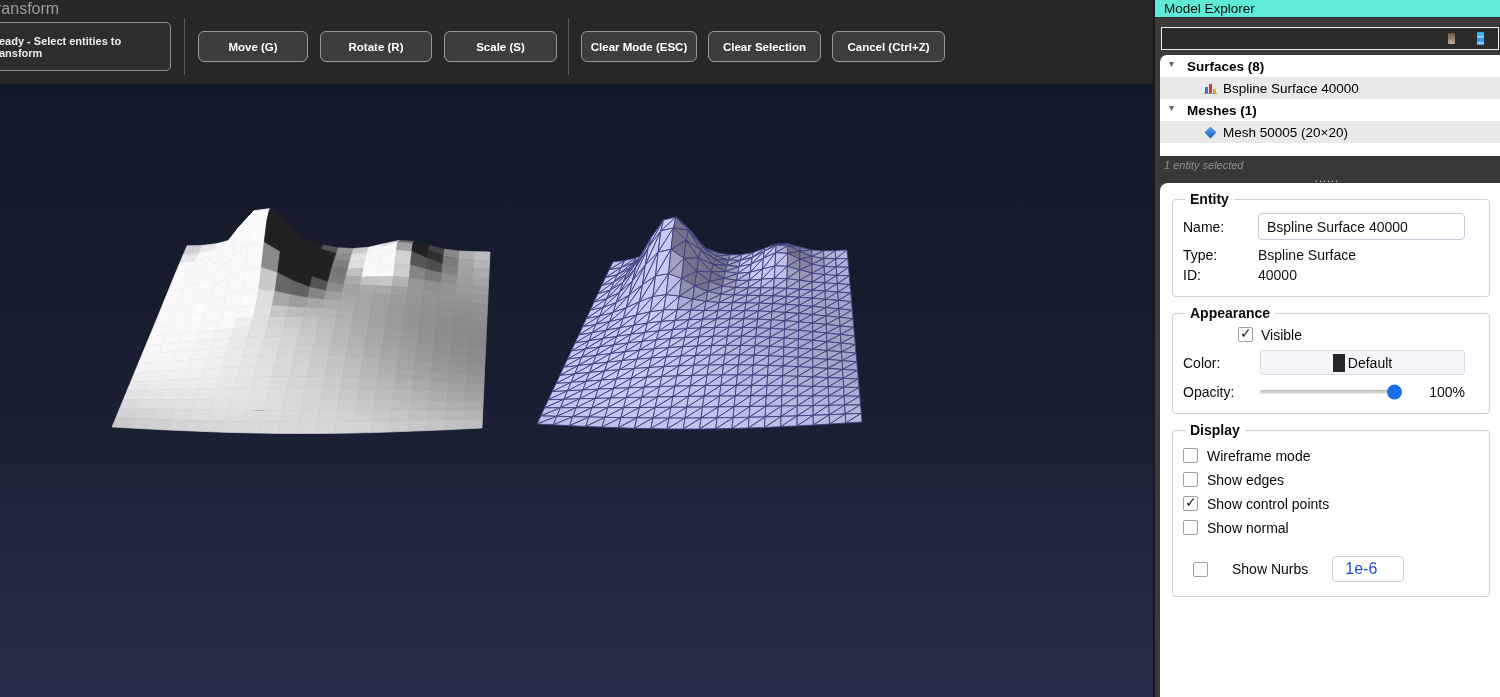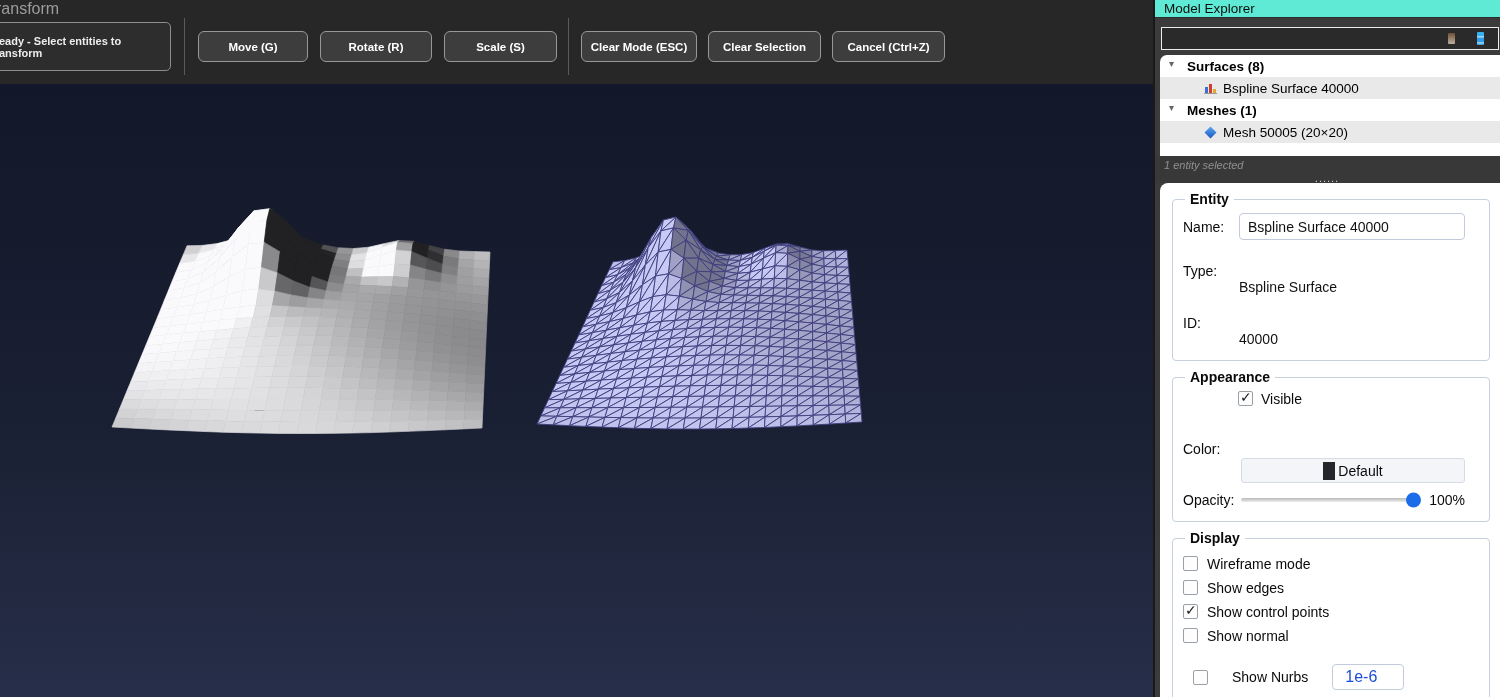--- a/index.html
+++ b/index.html
@@ -67,37 +67,37 @@
   .splitter-dots {
     position:absolute; left:50%; transform:translateX(-50%); bottom:-1px;
     color:#cfcfcf; font-size:11px; letter-spacing:1px; cursor:row-resize;
   }
   .props {
     position:absolute; left:5px; right:0; top:183px; bottom:0; background:#fff;
     border-top-left-radius:8px; font-size:14px; color:#0a0a0a; overflow:hidden;
   }
   fieldset { border:1px solid #c7d0dd; border-radius:4px; margin:8px 10px 0 12px; padding:2px 24px 9px 10px; }
   legend { font-weight:bold; font-size:14px; padding:0 5px; margin-left:2px; }
-  .row { display:flex; align-items:center; margin:4px 0; }
+  .row { display:flex; align-items:center; margin:4px 0;gap:19px; }
   .row .lab { width:56px; flex:none; }
   .txt-input {
     flex:1; height:27px; border:1px solid #c2cbda; border-radius:4px;
     font-size:14px; padding:0 8px; color:#111; outline:none; background:#fff;
     font-family:"Liberation Sans", sans-serif;
   }
-  .kv-val { color:#111;margin-top:32px; }
+  .kv-val { color:#111; }
   .cb {
     width:15px; height:15px; flex:none; border:1px solid #9aa0a8; background:#fdfdfd;
     border-radius:2px; position:relative; cursor:pointer;
   }
   .cb.checked::after { content:"✓"; position:absolute; left:1px; top:-3px; font-size:14px; color:#16161a; }
   .row-visible { display:flex; align-items:flex-start; gap:8px; margin:4px 0 7px 55px; }
   .color-btn {
     flex:1; height:25px; background:#f3f5f8; border:1px solid #d6dce5; border-radius:3px;
-    display:flex; align-items:center; justify-content:center; gap:3px; cursor:pointer;margin-top:44px;
+    display:flex; align-items:center; justify-content:center; gap:3px; cursor:pointer;
   }
   .swatch { width:12px; height:18px; background:#25252b; }
   .sl-track {
     flex:1; height:4px; background:linear-gradient(180deg,#b9b9b9,#ececec);
     border-radius:2px; position:relative; margin-right:9px; cursor:pointer;
   }
   .sl-handle {
     position:absolute; top:50%; transform:translateY(-50%); width:15px; height:15px;
     border-radius:50%; background:#1b6ce8;
   }

